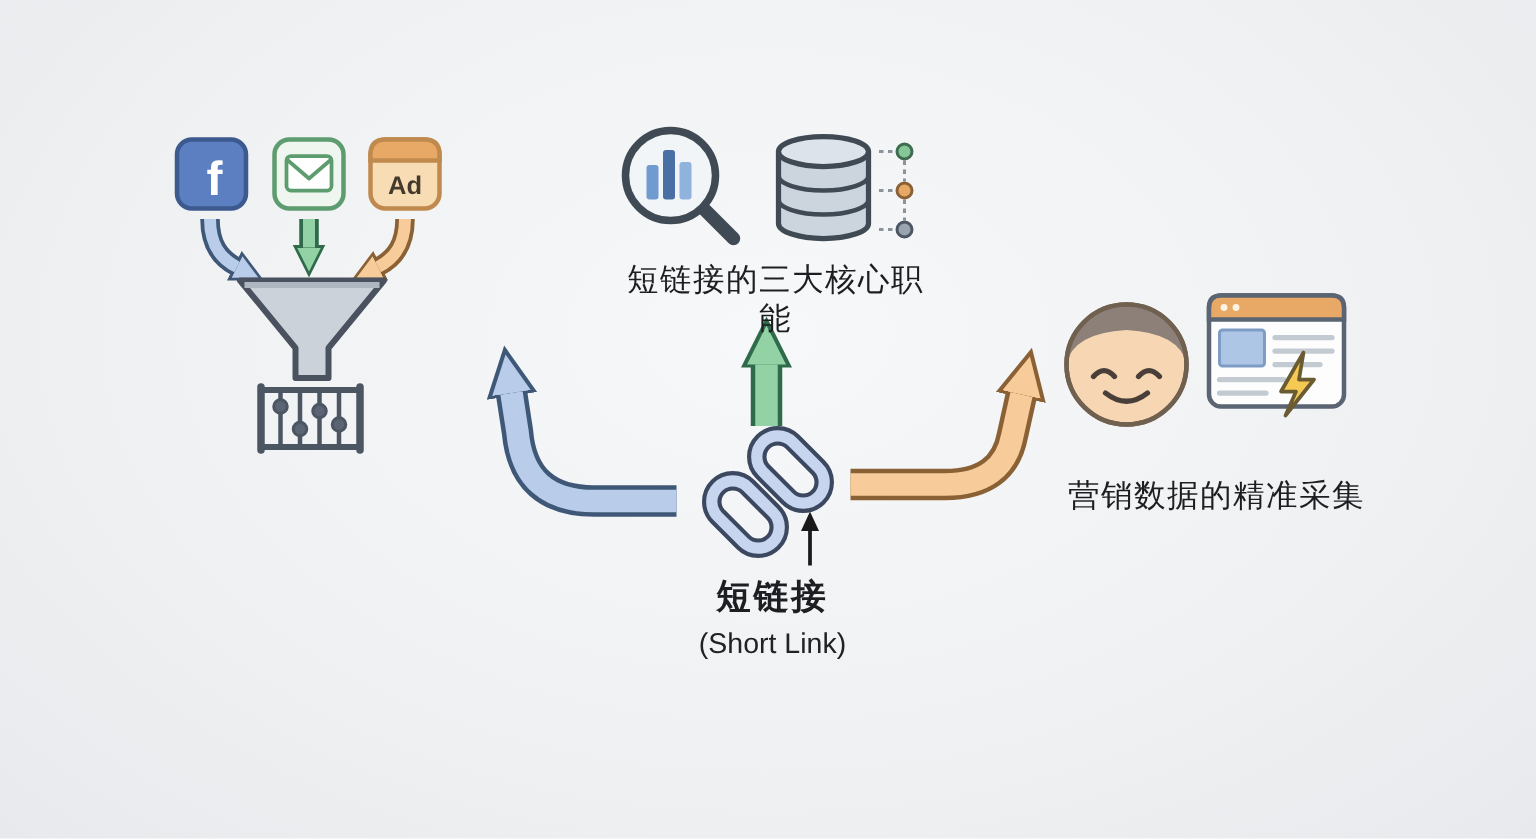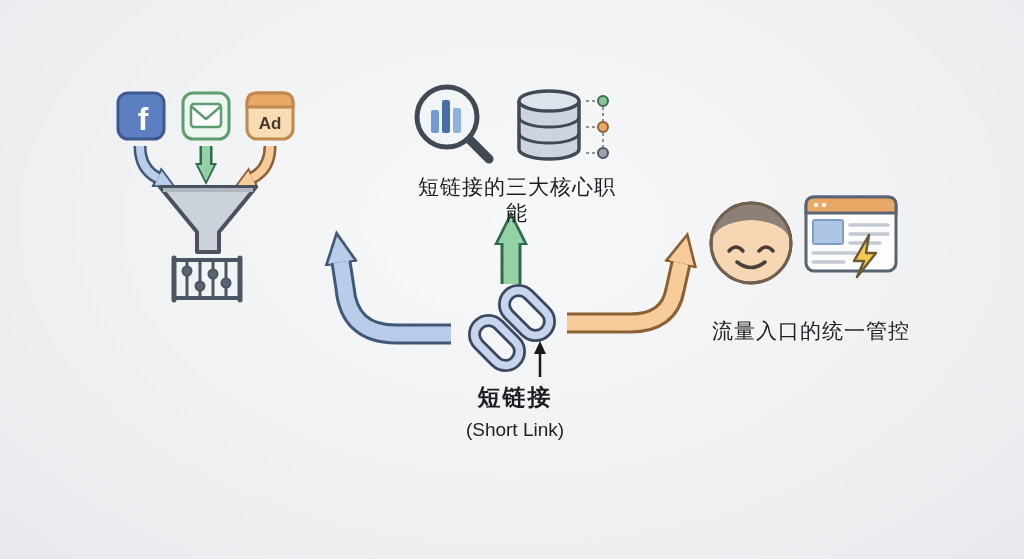--- a/index.html
+++ b/index.html
@@ -179,20 +179,20 @@
 
     <g>
       <path d="M540,377 L540,353" stroke="#1a1a1a" stroke-width="2.5" fill="none"></path>
       <path d="M540,341 L534,354 L546,354 Z" fill="#1a1a1a"></path>
     </g>
   </svg>
 
 
   <div class="label branch-label" style="left:413px;top:174px;width:208px;">短链接的三大核心职能</div>
 
-  <div class="label branch-label" style="left:707px;top:318px;width:208px;">流量入口的统一管控</div>
+  <div class="label branch-label" style="left:707px;top:318px;width:208px;">营销数据的精准采集</div>
 
   <div class="label center-label" style="left:430px;top:383px;width:170px;">短链接</div>
 
   <div class="label center-sublabel" style="left:430px;top:418px;width:170px;">(Short Link)</div>
 
 
 </div>
 
 </body></html>

